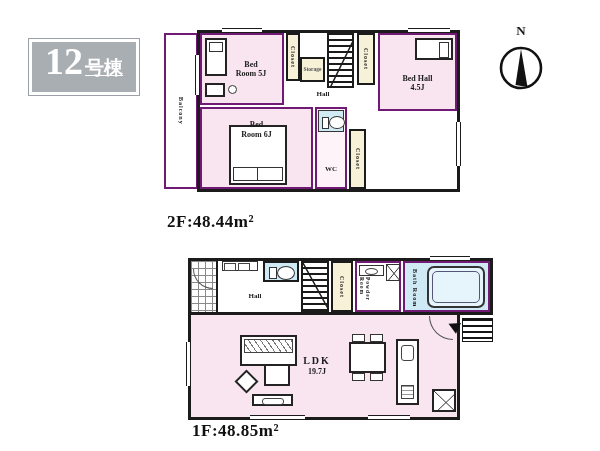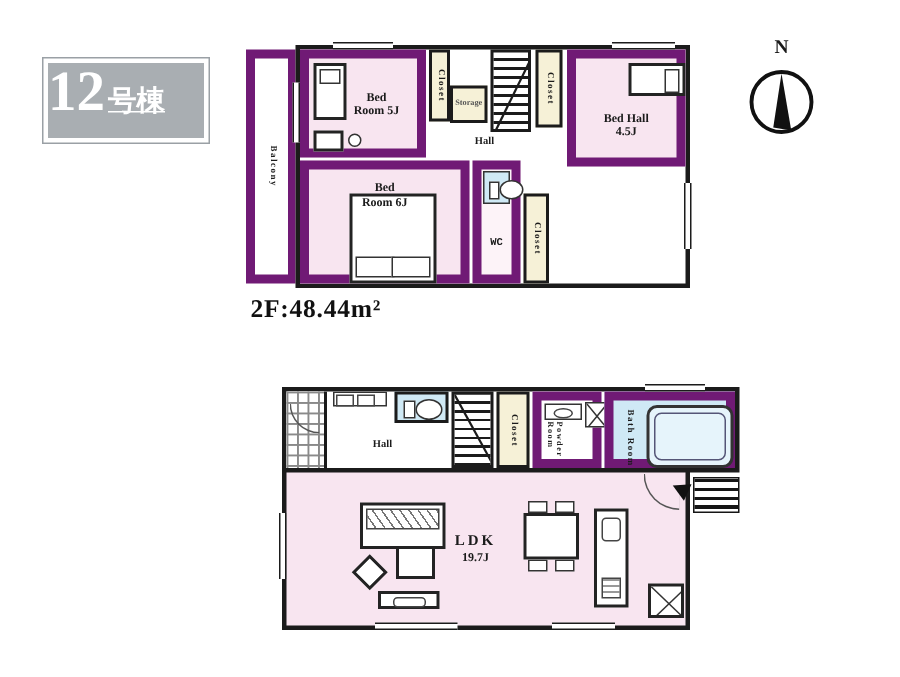--- a/index.html
+++ b/index.html
@@ -1,20 +1,20 @@
 <!DOCTYPE html>
 <html><head>
 <meta charset="utf-8">
 <style>
   html,body{margin:0;padding:0;background:#fff;}
   .stage{position:relative;width:600px;height:451px;background:#ffffff;overflow:hidden;
          font-family:"Liberation Serif",serif;}
   .abs{position:absolute;box-sizing:border-box;}
   .wall3{border:3px solid #1b1b1b;}
-  .wall2{border:6px solid #701a75;}
+  .wall2{border:2px solid #701a75;}
   .room{display:flex;align-items:center;justify-content:center;text-align:center;}
   .lbl{font-weight:bold;color:#1b1b1b;line-height:1.15;}
   .vtext{writing-mode:vertical-rl;text-orientation:mixed;letter-spacing:1px;
          display:flex;align-items:center;justify-content:center;}
   .pink{background:#f8e5f0;}
   .cream{background:#f6f1d7;border:2px solid #1b1b1b;}
   .blue{background:#cfe9f5;}
   .stairs{background:repeating-linear-gradient(180deg,#ffffff 0 4px,#1b1b1b 4px 6px);
           border:2px solid #1b1b1b;}
   .tiles{background-color:#fff;
@@ -30,21 +30,21 @@
   .steps{background:repeating-linear-gradient(180deg,#151515 0 2px,#ffffff 2px 6px);
          border:1px solid #151515;}
   .area-label{font-weight:bold;font-size:17px;color:#111;letter-spacing:0.5px;}
 </style>
 </head>
 <body>
 
 <div class="stage">
 
   <div class="abs" style="left:28px;top:38px;width:112px;height:58px;border:1px solid #9aa0a5;background:#fff;padding:3px;">
-    <div style="width:100%;height:100%;background:#a9aeb2;display:flex;align-items:baseline;justify-content:flex-start;color:#fff;">
+    <div style="width:100%;height:100%;background:#a9aeb2;display:flex;align-items:baseline;justify-content:center;color:#fff;">
       <span class="lbl" style="font-size:38px;color:#fff;line-height:1;">12</span>
       <span class="lbl" style="font-size:19px;color:#fff;margin-left:2px;text-decoration:underline;">号棟</span>
     </div>
   </div>
 
   <div class="abs lbl" style="left:497px;top:24px;width:48px;text-align:center;font-size:13px;">N</div>
   <svg class="abs" style="left:499px;top:42px;" width="44" height="52" viewBox="0 0 44 52">
     <circle cx="22" cy="26" r="20" fill="none" stroke="#111" stroke-width="2.6"></circle>
     <polygon points="22,7 28.5,45 16.5,43" fill="#111"></polygon>
   </svg>
@@ -97,35 +97,35 @@
         <div style="position:absolute;right:2px;bottom:2px;width:24px;height:12px;border:1px solid #333;background:#fff;"></div>
       </div>
       <span class="lbl" style="font-size:8px;width:34px;margin-bottom:37px;position:relative;z-index:2;">Bed Room 6J</span>
     </div>
 
     <div class="abs wall2" style="left:115px;top:74px;width:32px;height:82px;background:#fdf3f8;">
       <div class="abs blue" style="left:1px;top:1px;right:1px;height:22px;border:1px solid #333;">
         <div style="position:absolute;left:3px;top:6px;width:5px;height:10px;border:1px solid #333;background:#fff;"></div>
         <div style="position:absolute;left:10px;top:5px;width:14px;height:11px;border:1px solid #333;border-radius:50%;background:#fff;"></div>
       </div>
-      <div class="abs lbl" style="left:0;right:0;top:45px;text-align:center;font-size:7px;font-family:Liberation Mono, monospace;">WC</div>
+      <div class="abs lbl" style="left:0;right:0;top:56px;text-align:center;font-size:7px;">WC</div>
     </div>
 
     <div class="abs cream vtext" style="left:149px;top:96px;width:17px;height:60px;">
       <span class="lbl" style="font-size:6px;">Closet</span>
     </div>
 
   </div>
 
   <div class="abs win-h" style="left:222px;top:28px;width:40px;height:5px;"></div>
   <div class="abs win-h" style="left:408px;top:28px;width:42px;height:5px;"></div>
   <div class="abs win-v" style="left:456px;top:122px;width:5px;height:44px;"></div>
   <div class="abs win-v" style="left:195px;top:55px;width:5px;height:40px;"></div>
 
-  <div class="abs area-label" style="left:167px;top:196px;text-align:center;">2F:48.44m²</div>
+  <div class="abs area-label" style="left:167px;top:212px;text-align:center;">2F:48.44m²</div>
 
   <div class="abs wall3" style="left:188px;top:258px;width:305px;height:57px;background:#fff;">
 
     <div class="abs tiles" style="left:0;top:0;width:27px;height:51px;">
       <div class="abs arc" style="left:2px;top:8px;width:20px;height:20px;"></div>
     </div>
 
     <div class="abs thin" style="left:31px;top:0;width:36px;height:10px;">
       <div style="float:left;width:10px;height:6px;margin:1px;border:1px solid #444;"></div>
       <div style="float:left;width:10px;height:6px;margin:1px;border:1px solid #444;"></div>
@@ -212,14 +212,15 @@
   </div>
 
   <div class="abs steps" style="left:462px;top:318px;width:31px;height:24px;"></div>
   <div class="abs" style="left:448px;top:320px;width:0;height:0;border-top:6px solid transparent;border-bottom:6px solid transparent;border-right:11px solid #111;transform:rotate(25deg);"></div>
 
   <div class="abs win-h" style="left:250px;top:415px;width:55px;height:5px;"></div>
   <div class="abs win-h" style="left:368px;top:415px;width:42px;height:5px;"></div>
   <div class="abs win-v" style="left:186px;top:342px;width:5px;height:44px;"></div>
   <div class="abs win-h" style="left:430px;top:256px;width:40px;height:5px;"></div>
 
+  <div class="abs area-label" style="left:192px;top:421px;">1F:48.85m²</div>
 
 </div>
 
 </body></html>

